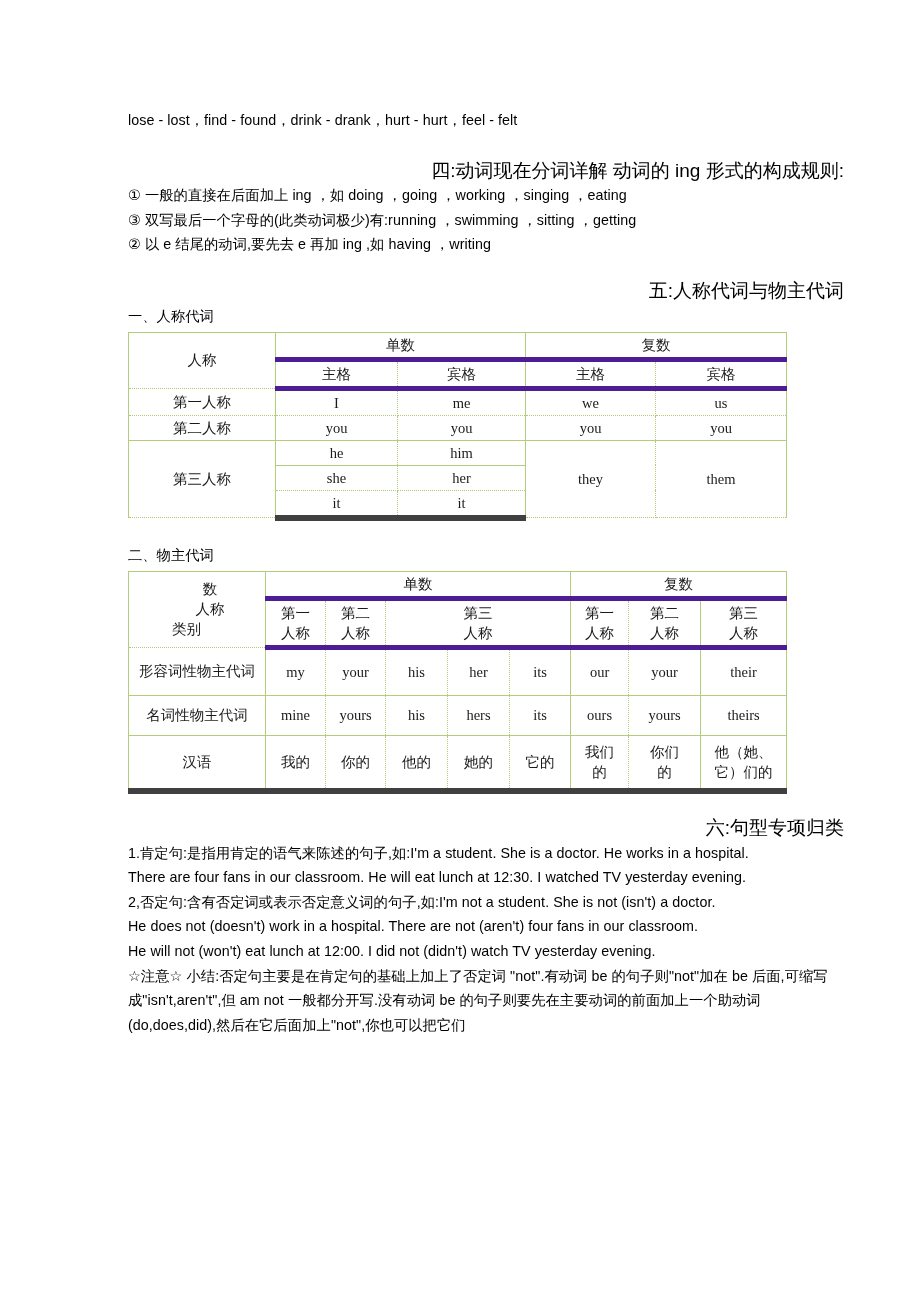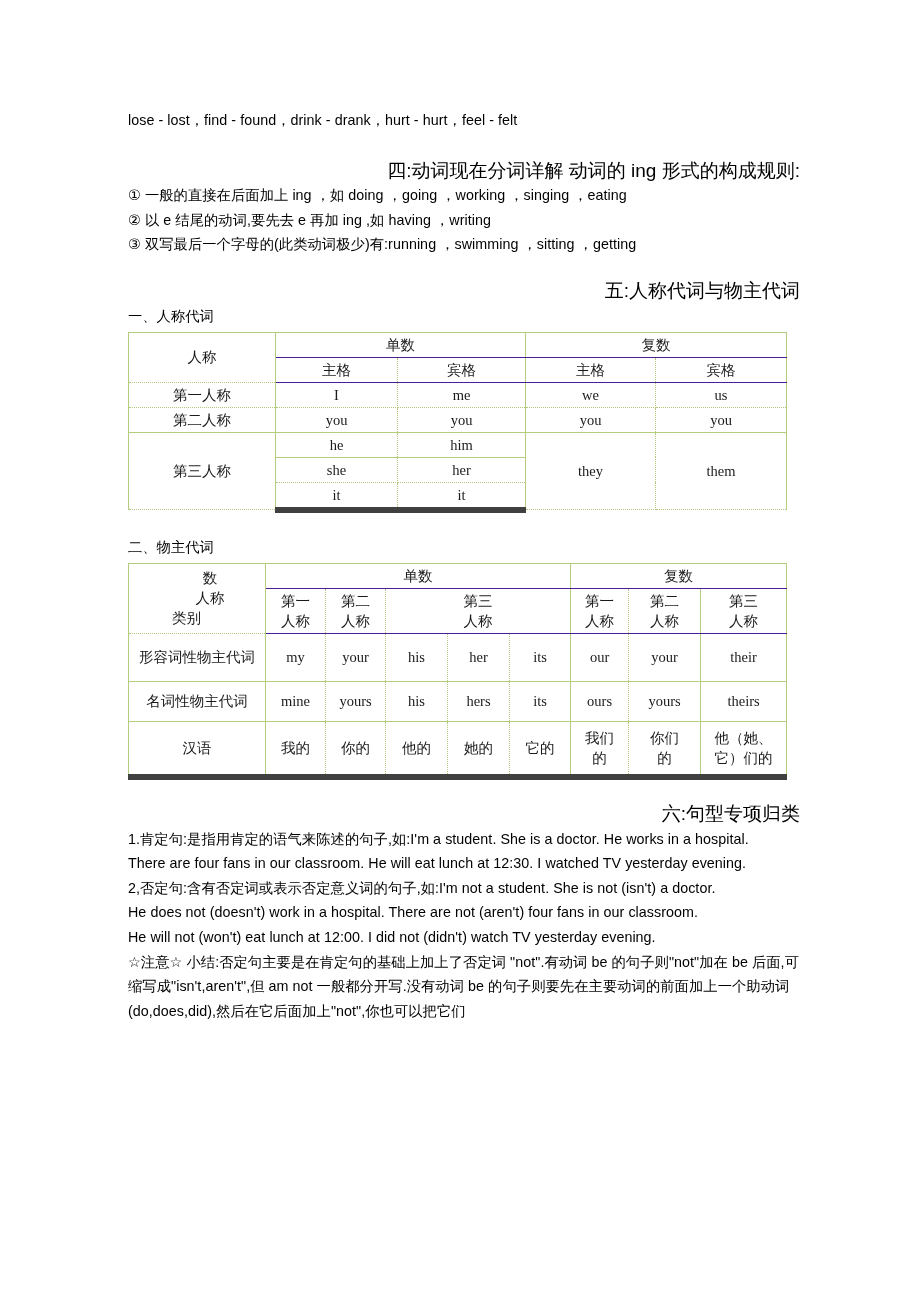--- a/index.html
+++ b/index.html
@@ -15,21 +15,21 @@
     font-family: "Liberation Sans", "DejaVu Sans", sans-serif;
     color: #000000;
     -webkit-font-smoothing: antialiased;
   }
 
   .page {
     position: relative;
     width: 920px;
     height: 1302px;
     box-sizing: border-box;
-    padding: 108px 120px 0 128px;
+    padding: 108px 76px 0 128px;
   }
 
   
   .para {
     font-size: 14.3px;
     line-height: 24.6px;
     margin: 0;
     white-space: normal;
     letter-spacing: 0.05px;
   }
@@ -64,21 +64,21 @@
     padding: 2px 3px;
     line-height: 20px;
     color: #1a1a1a;
     font-family: "Liberation Serif", "DejaVu Serif", serif;
     font-size: 14.5px;
   }
   .gtable .outer-t { border-top: 1px solid #b4cd7d; }
   .gtable .outer-b { border-bottom: 6px solid #404040; }
   .gtable .outer-l { border-left: 1px solid #b4cd7d; }
   .gtable .outer-r { border-right: 1px solid #b4cd7d; }
-  .gtable .solid-b { border-bottom: 1px solid #4c1d95; }
+  .gtable .solid-b { border-bottom: 5px solid #4c1d95; }
   .gtable .solid-r { border-right: 1px solid #b4cd7d; }
   .gtable .solid-t { border-top: 1px solid #b4cd7d; }
 
   .cn { font-family: Liberation Serif, serif; }
 
   
   .corner {
     text-align: left;
     padding: 4px 6px 4px 6px;
     line-height: 21px;
@@ -93,22 +93,22 @@
 <body>
 
 <div class="page">
 
   <p class="para">lose - lost，find - found，drink - drank，hurt - hurt，feel - felt</p>
 
   <div class="gap-lg"></div>
 
   <p class="section-head">四:动词现在分词详解 动词的 ing 形式的构成规则:</p>
   <p class="para">①  一般的直接在后面加上 ing ，如 doing ，going ，working ，singing ，eating</p>
+  <p class="para">③  双写最后一个字母的(此类动词极少)有:running ，swimming ，sitting ，getting</p>
   <p class="para">②  以 e  结尾的动词,要先去 e 再加 ing ,如 having ，writing</p>
-  <p class="para">③  双写最后一个字母的(此类动词极少)有:running ，swimming ，sitting ，getting</p>
 
   <div class="gap-md"></div>
 
   <p class="section-head">五:人称代词与物主代词</p>
   <p class="sub-head cn">一、人称代词</p>
 
   <table class="gtable">
     <colgroup>
       <col style="width:147px">
       <col style="width:122px">

